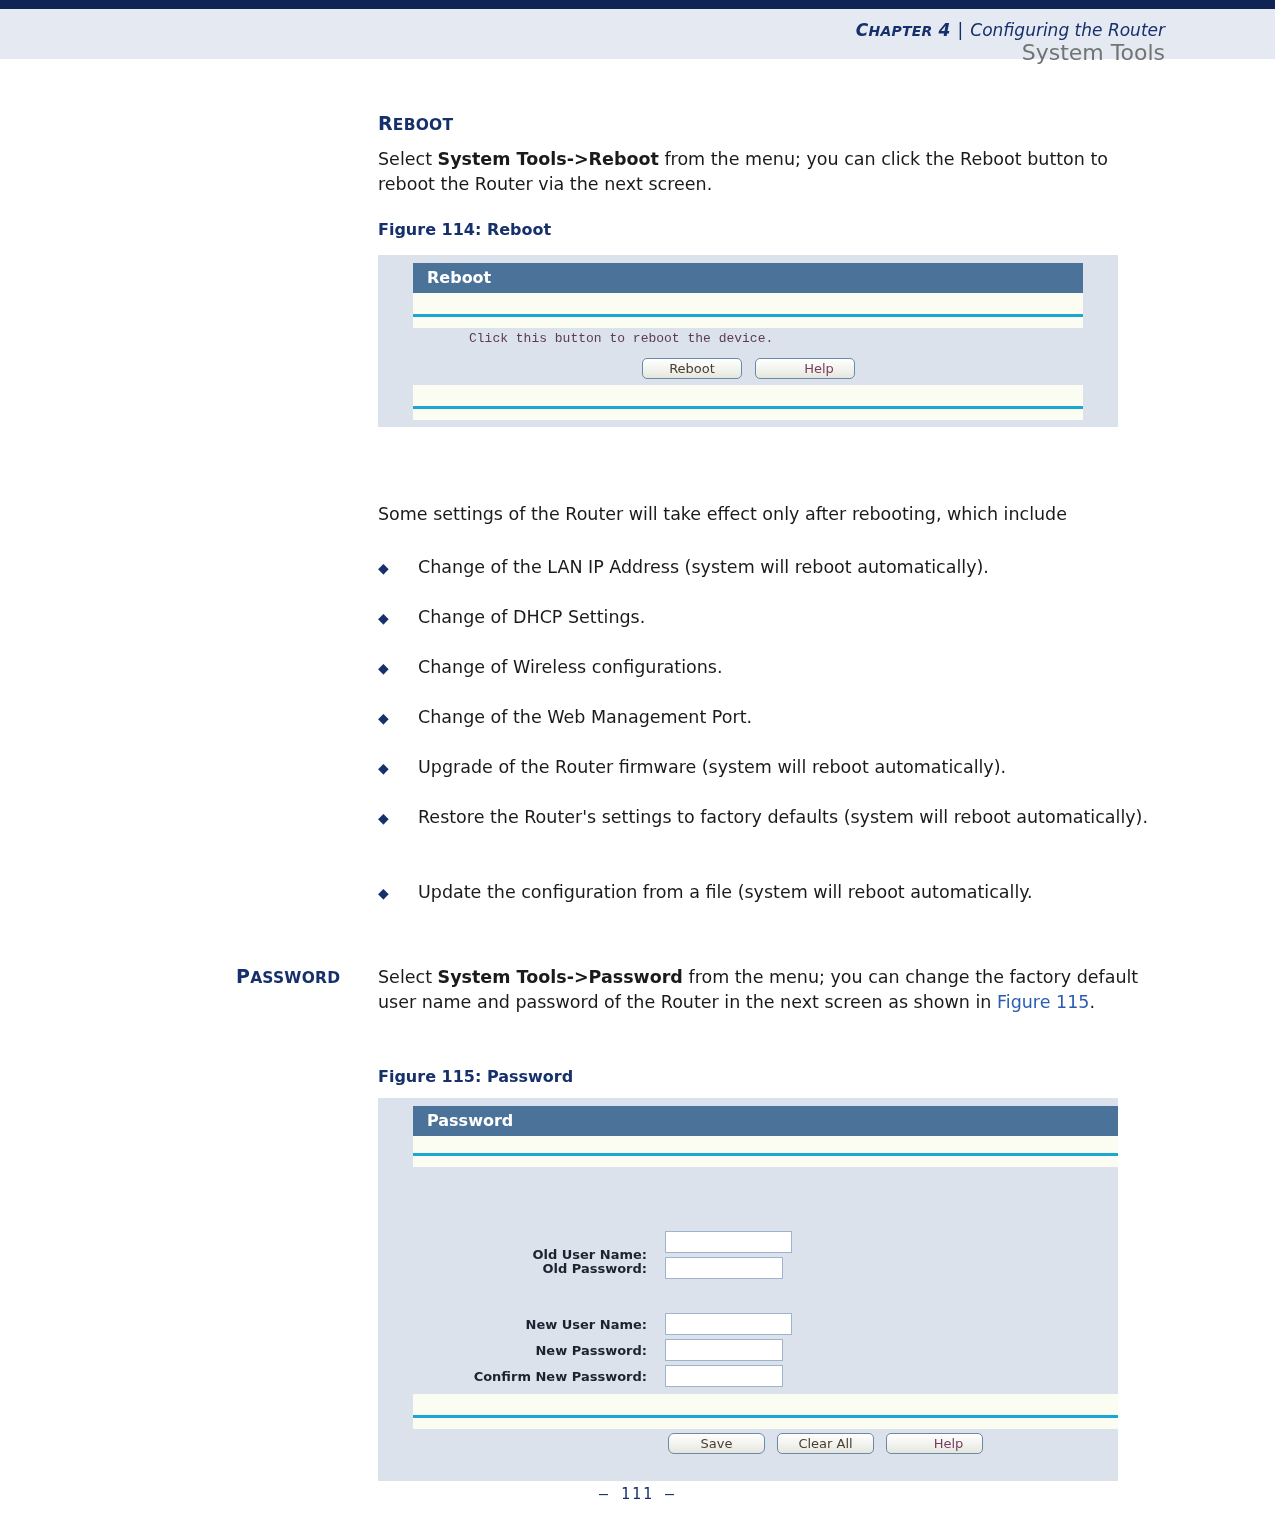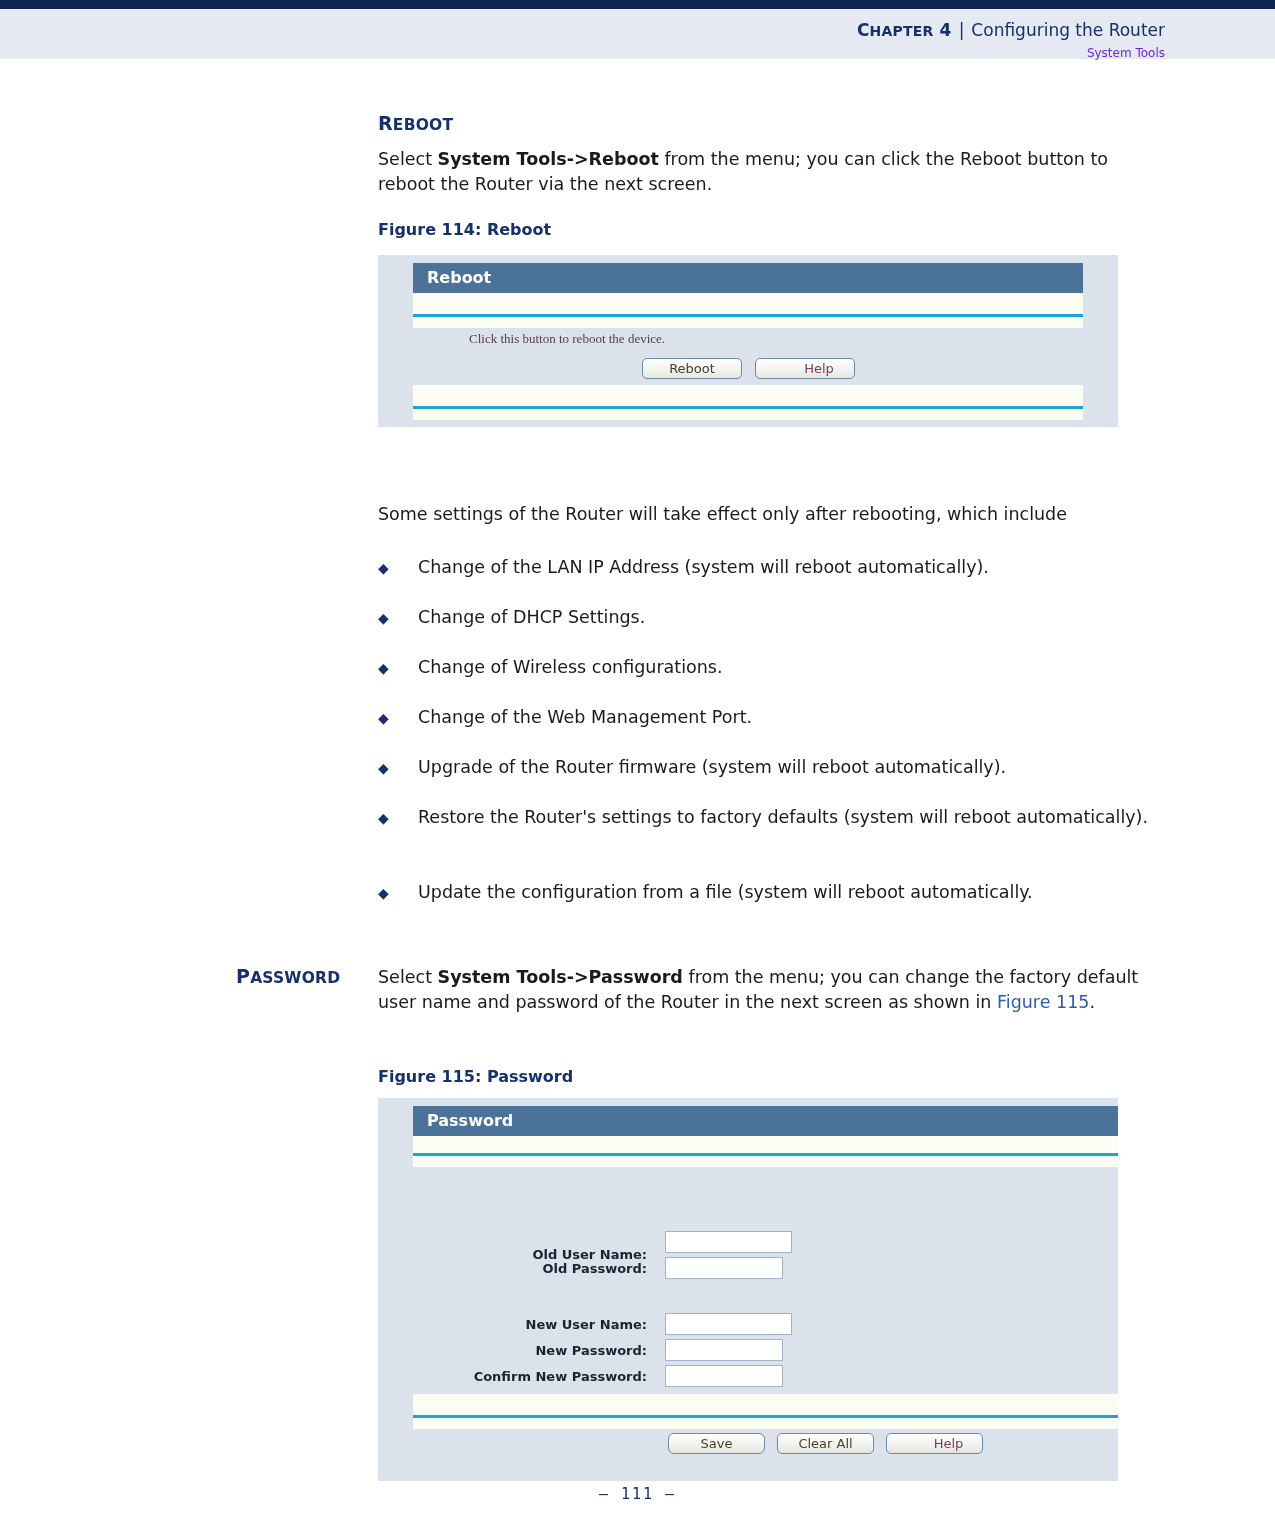--- a/index.html
+++ b/index.html
@@ -17,32 +17,32 @@
     position:absolute; left:0; top:0; width:1275px; height:9px;
     background:#0f2452;
   }
   .header-band {
     position:absolute; left:0; top:9px; width:1275px; height:50px;
     background:#e4e9f2;
   }
   .header-line1 {
     position:absolute; right:110px; top:10px;
     text-align:right; white-space:nowrap;
-    font-size:17px; line-height:22px;
+    font-size:17px; line-height:22px;font-style:italic;
   }
   .chapter-label {
     font-weight:bold; color:#16306b; letter-spacing:.2px;
   }
   .chapter-label .smallcap { font-size:14px; }
   .hdr-sep { color:#16306b; font-weight:normal; padding:0 7px; }
   .hdr-title { color:#16306b; }
   .header-line2 {
     position:absolute; right:110px; top:33px;
     text-align:right; white-space:nowrap;
-    font-size:12px; line-height:22px; color:#6d28d9;
+    font-size:22px; line-height:22px; color:#737373;
   }
 
   
   .content { position:absolute; left:0; top:59px; width:1275px; }
 
   .margin-head {
     position:absolute;
     font-weight:bold; color:#16306b;
     font-size:19px; letter-spacing:.2px;
     white-space:nowrap;
@@ -106,21 +106,21 @@
   .ui-rule {
     position:absolute; left:0;
     height:3px;
     background:#1aa7d0;
   }
   .ui-note {
     position:absolute;
     font-size:13px;
     color:#5b3a55;
     white-space:nowrap;
-    font-family:Liberation Serif, serif;
+    font-family:Liberation Mono, monospace;
   }
   .ui-btn {
     position:absolute;
     height:21px;
     border:1px solid #6b8aa8;
     border-radius:5px;
     background:linear-gradient(#ffffff 0%, #f2f3ee 55%, #e4e6de 100%);
     font-size:13px;
     line-height:19px;
     text-align:center;

